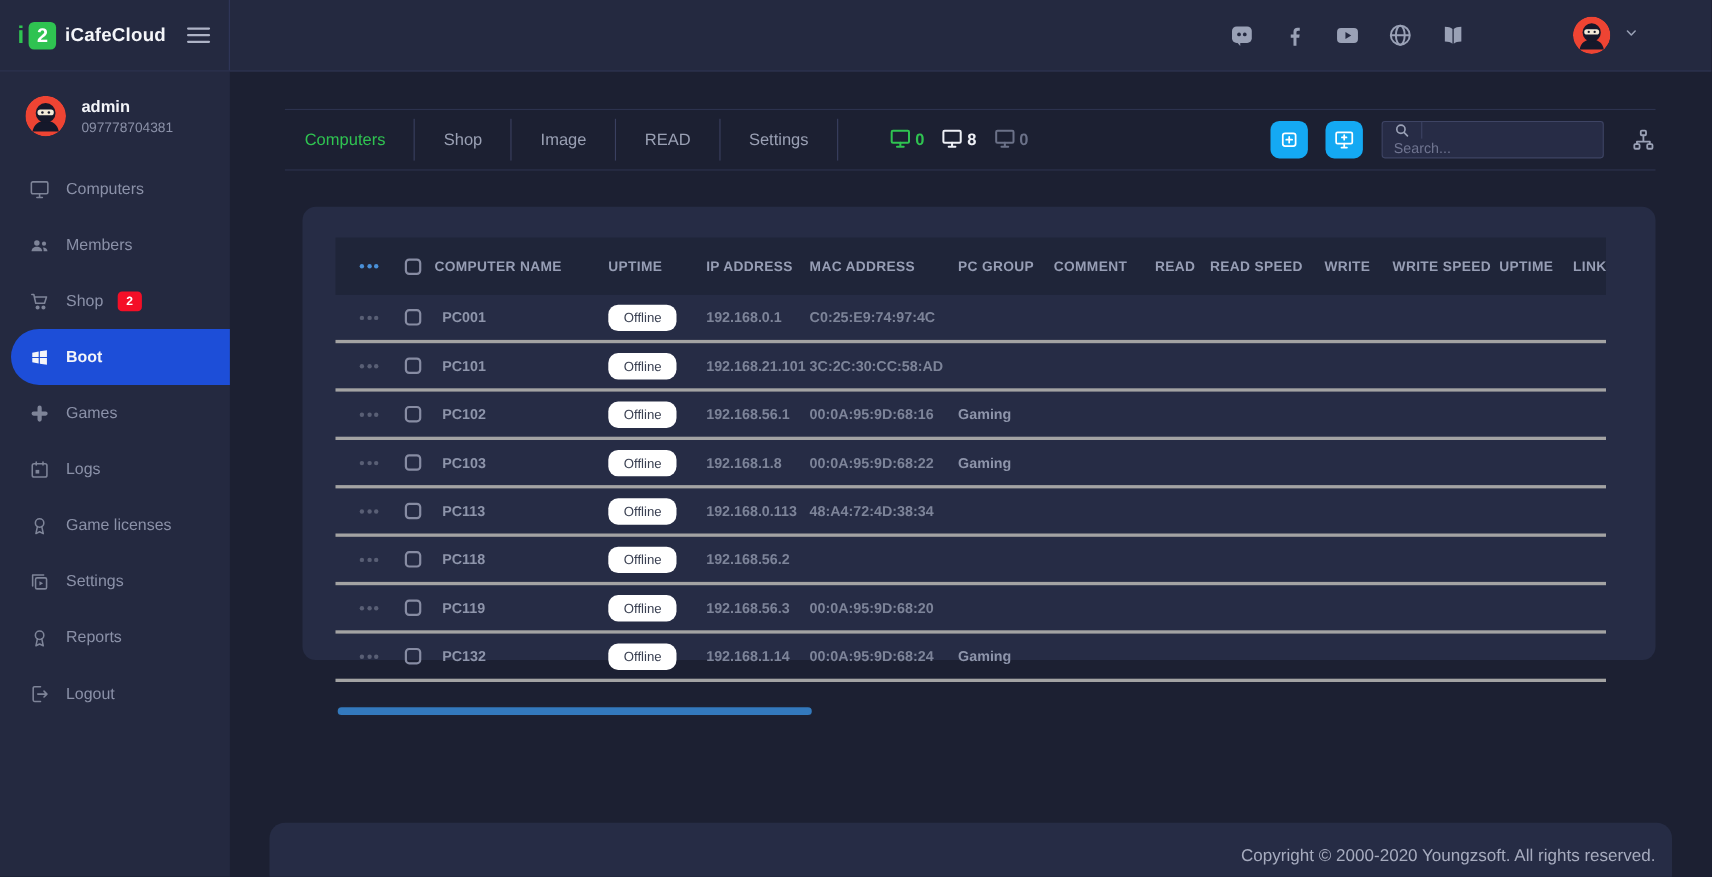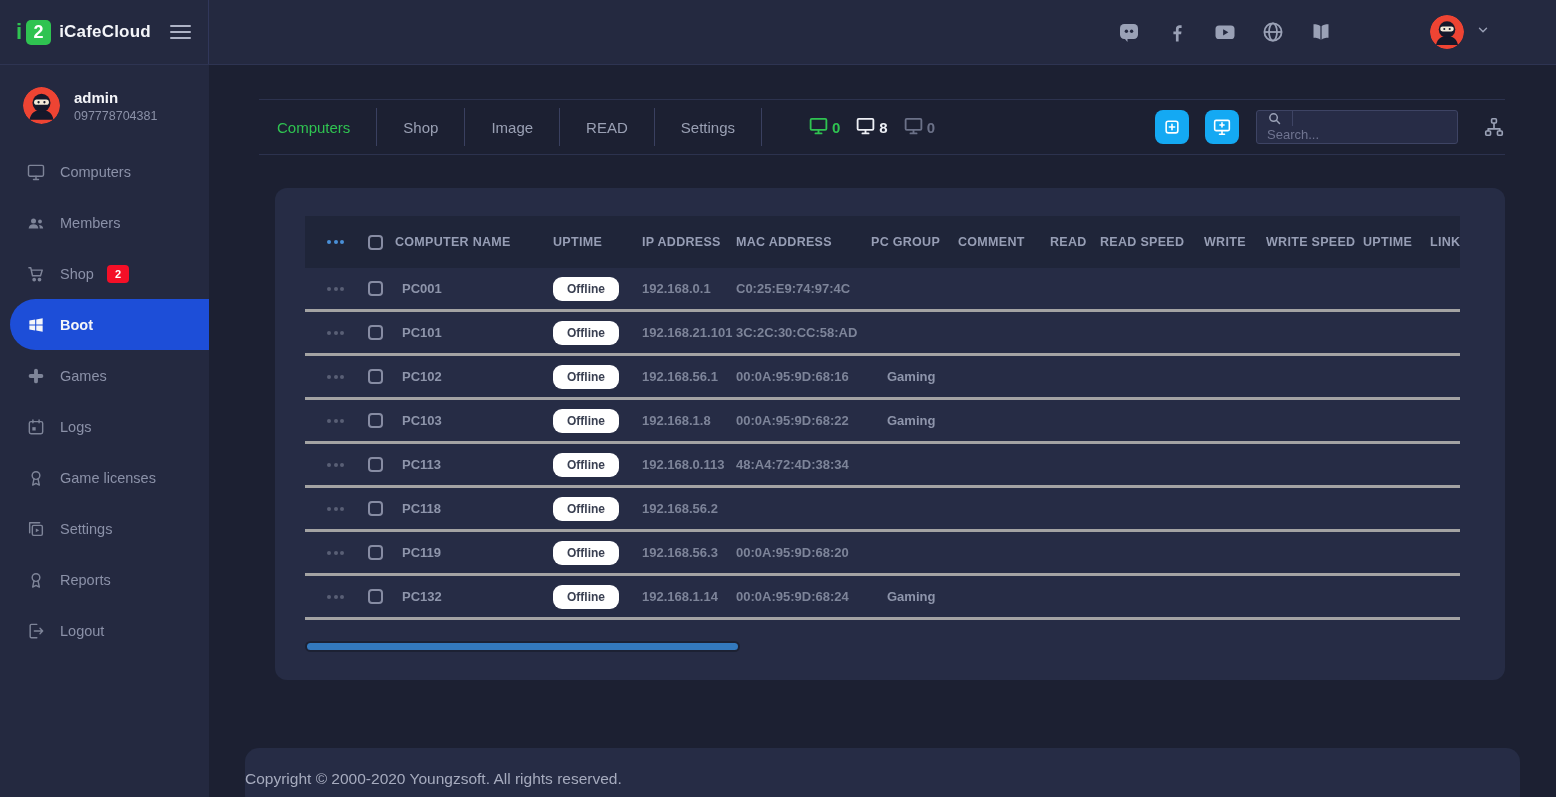--- a/index.html
+++ b/index.html
@@ -69,45 +69,45 @@
     background:#272c46; border:1px solid #3e4464; border-radius:3px;flex-direction:column; }
   .search-icon-cell { width:36px; display:flex; align-items:center; justify-content:center;
     border-right:1px solid #3e4464; color:#9aa1b6; }
   .search-icon-cell svg { width:15px; height:15px; }
   .searchbox input { flex:1; background:transparent; border:none; outline:none;
     color:#c6cadb; font-size:13px; padding:0 10px; font-family:"Liberation Sans", sans-serif; }
   .searchbox input::placeholder { color:#6f7490; }
   .sitemap-btn { margin-left:25px; color:#9aa1b6; cursor:pointer; display:flex; }
   .sitemap-btn svg { width:22px; height:22px; }
   
-  .card { position:absolute; left:66px; top:123px; width:1230px; height:492px;
+  .card { position:absolute; left:66px; top:123px; width:1230px; height:412px;
     background:#262c45; border-radius:12px; }
   .table { position:absolute; left:30px; top:28px; width:1155px; }
   .grid-row { display:grid;
     grid-template-columns:63px 27px 158px 89px 94px 135px 87px 92px 50px 104px 62px 97px 67px 30px;
     align-items:center; }
   .thead { height:52px; background:#1f2539; color:#979eb5; font-weight:bold;
     font-size:12.5px; letter-spacing:.3px; }
   .hcell { white-space:nowrap; overflow:visible; }
   .trow { height:44px; border-bottom:3px solid #a3a3a3; font-size:13px; }
   .dots { display:flex; gap:2.5px; padding-left:22px; cursor:pointer; }
   .dots i { width:4px; height:4px; border-radius:50%; background:#595f75; }
   .thead .dots i { background:#4a90d8; }
   .cbx { width:15px; height:15px; border:2px solid #878ca3; border-radius:4px; background:transparent; cursor:pointer; }
   .c-name { color:#8e95ab; font-weight:bold; padding-left:7px; }
   .badge-offline { display:inline-block; background:#ffffff; color:#3a4052; font-size:12px;
-    font-weight:bold; padding:5px 14px; border-radius:9px; }
+    font-weight:normal; padding:5px 14px; border-radius:9px; }
   .c-ip, .c-mac { color:#7d8499; font-weight:bold; }
-  .c-group { color:#8e95ab; font-weight:bold;margin-left:16px; }
+  .c-group { color:#8e95ab; font-weight:bold; }
   .hscroll { position:absolute; left:30px; top:453px; width:435px; height:11px;
     background:#3379bd; border:2px solid #1c2133; border-radius:7px; cursor:grab; }
   
   .footer { position:absolute; left:36px; right:36px; top:683px; bottom:-12px;
     background:#262c45; border-radius:14px; padding:22px 15px 0 0; }
-  .copyright { color:#a6abbe; font-size:15.5px; }
+  .copyright { text-align:right; color:#a6abbe; font-size:15.5px; }
 </style>
 </head>
 <body>
 
 <div class="header">
   <div class="header-left">
     <div class="logo">
       <span class="logo-i">i</span>
       <span class="logo-sq">2</span>
       <span class="logo-text">iCafeCloud</span>

